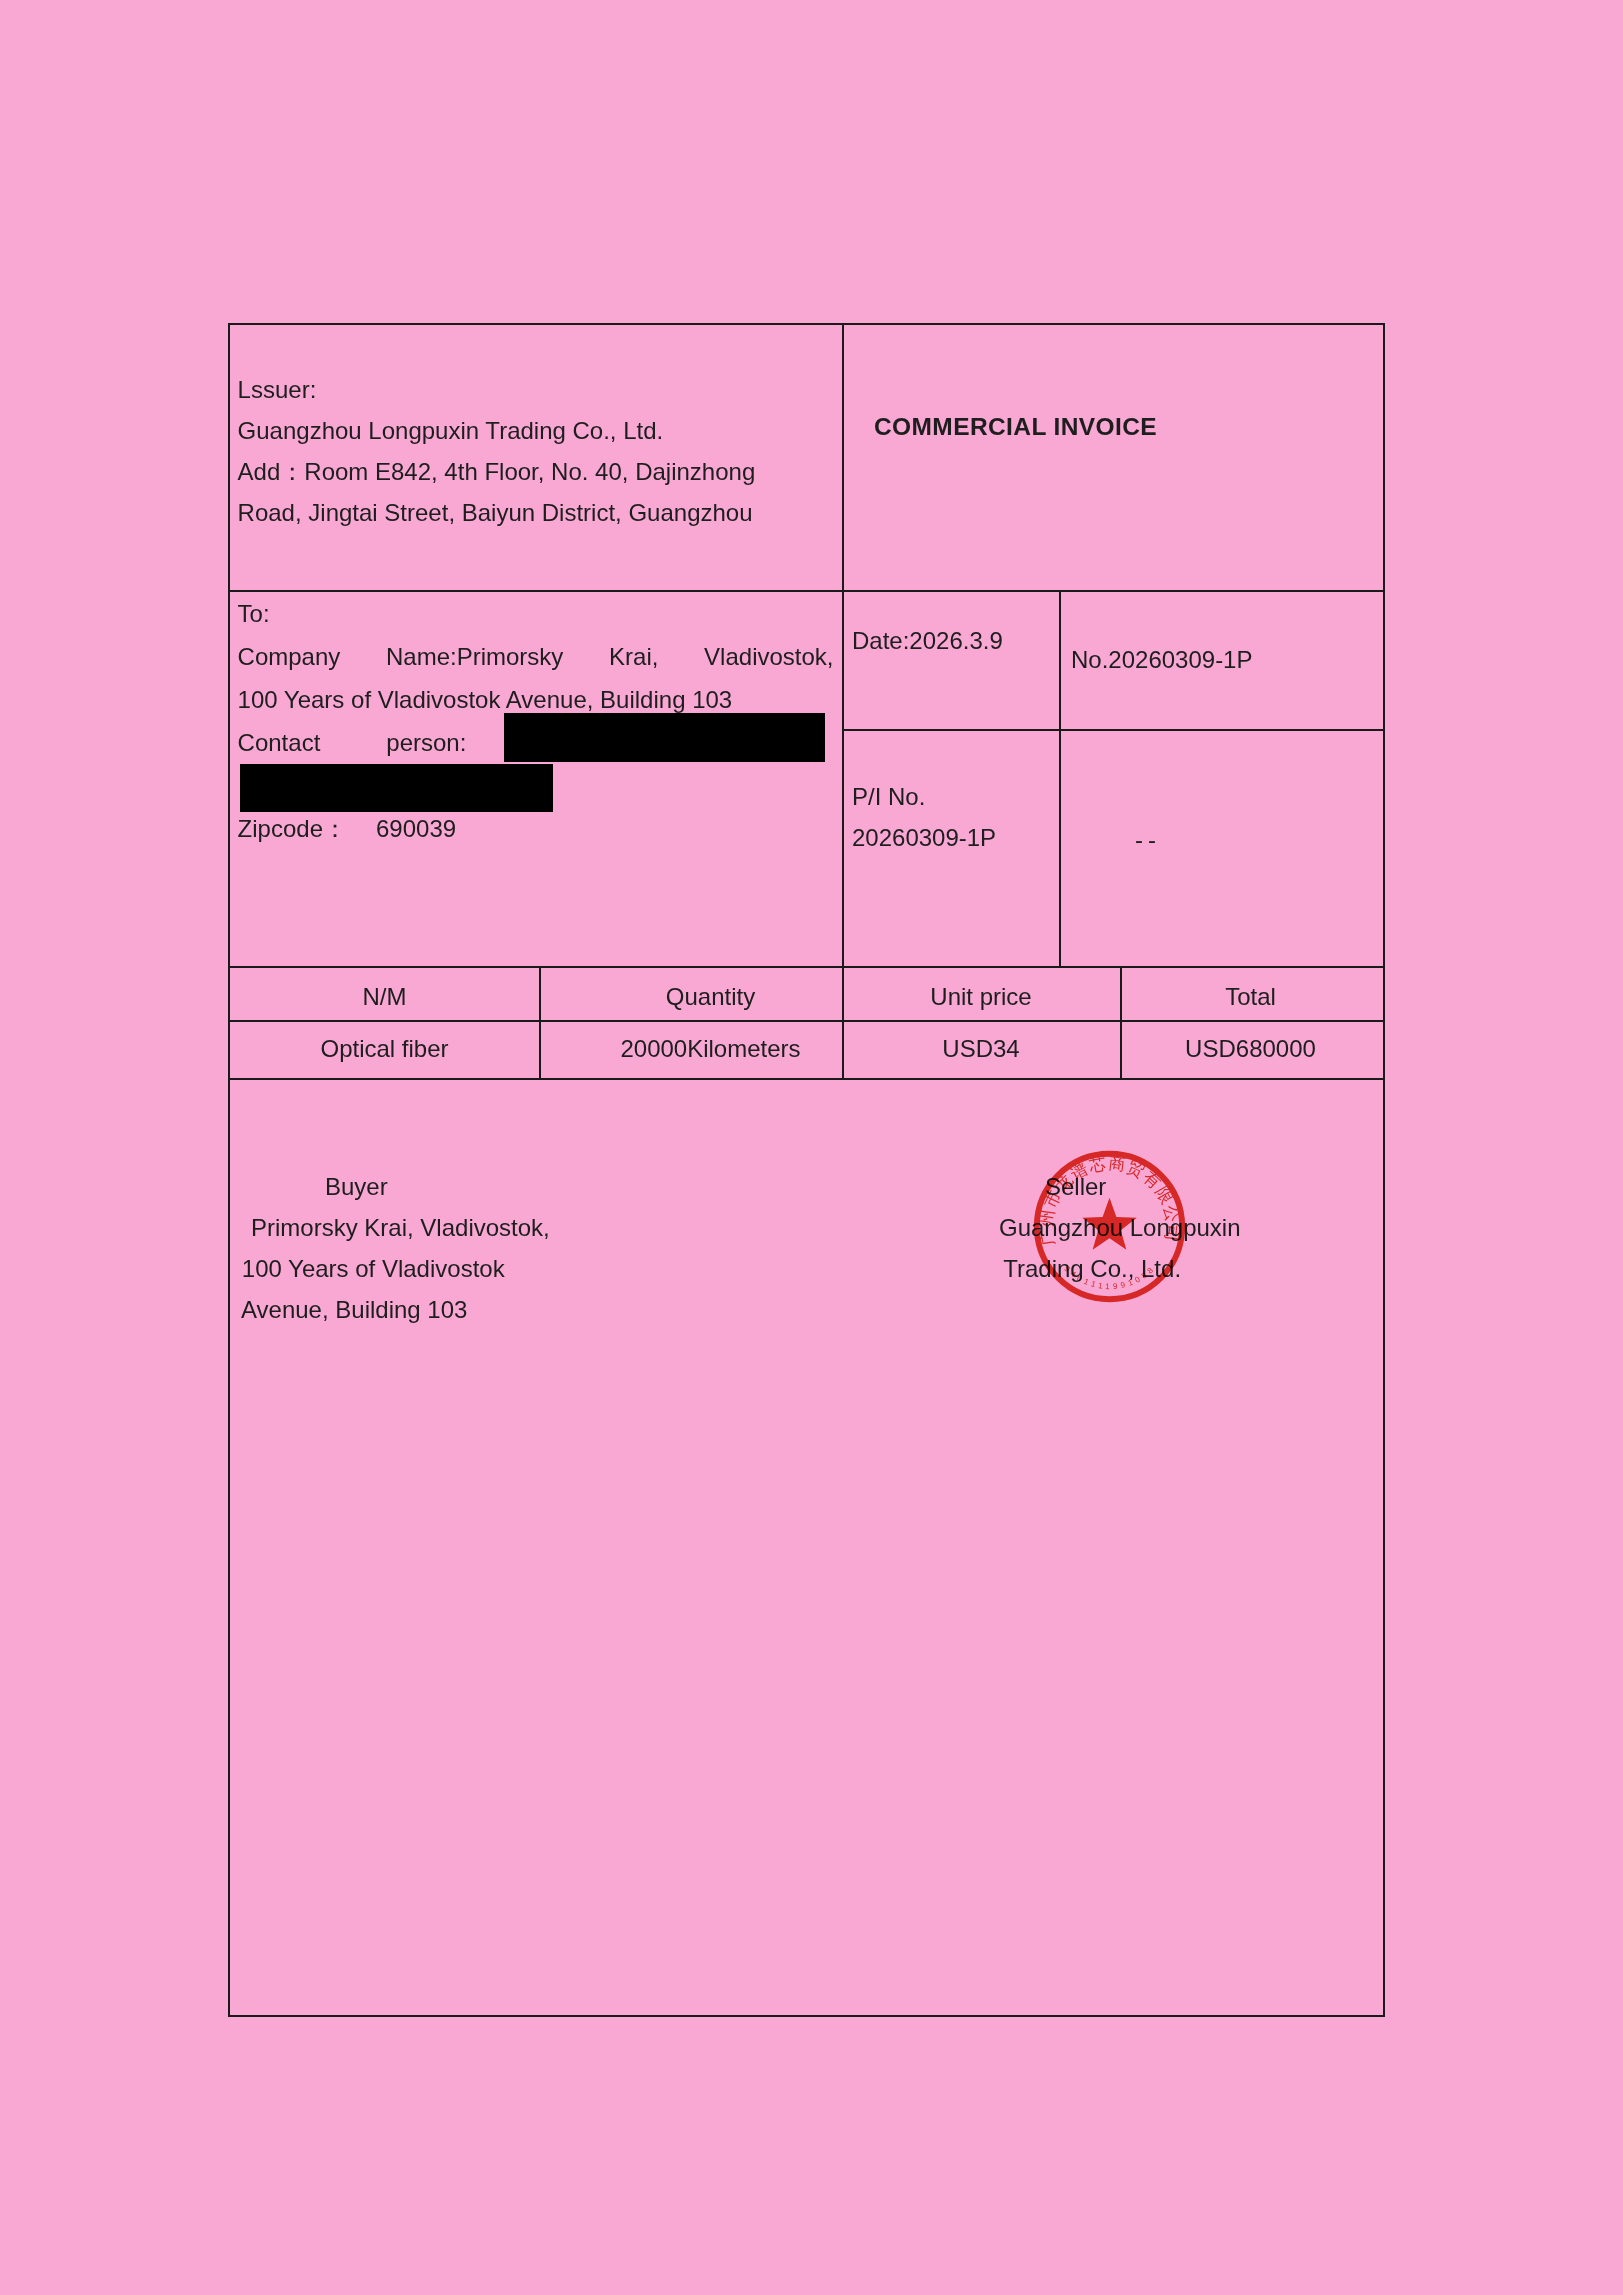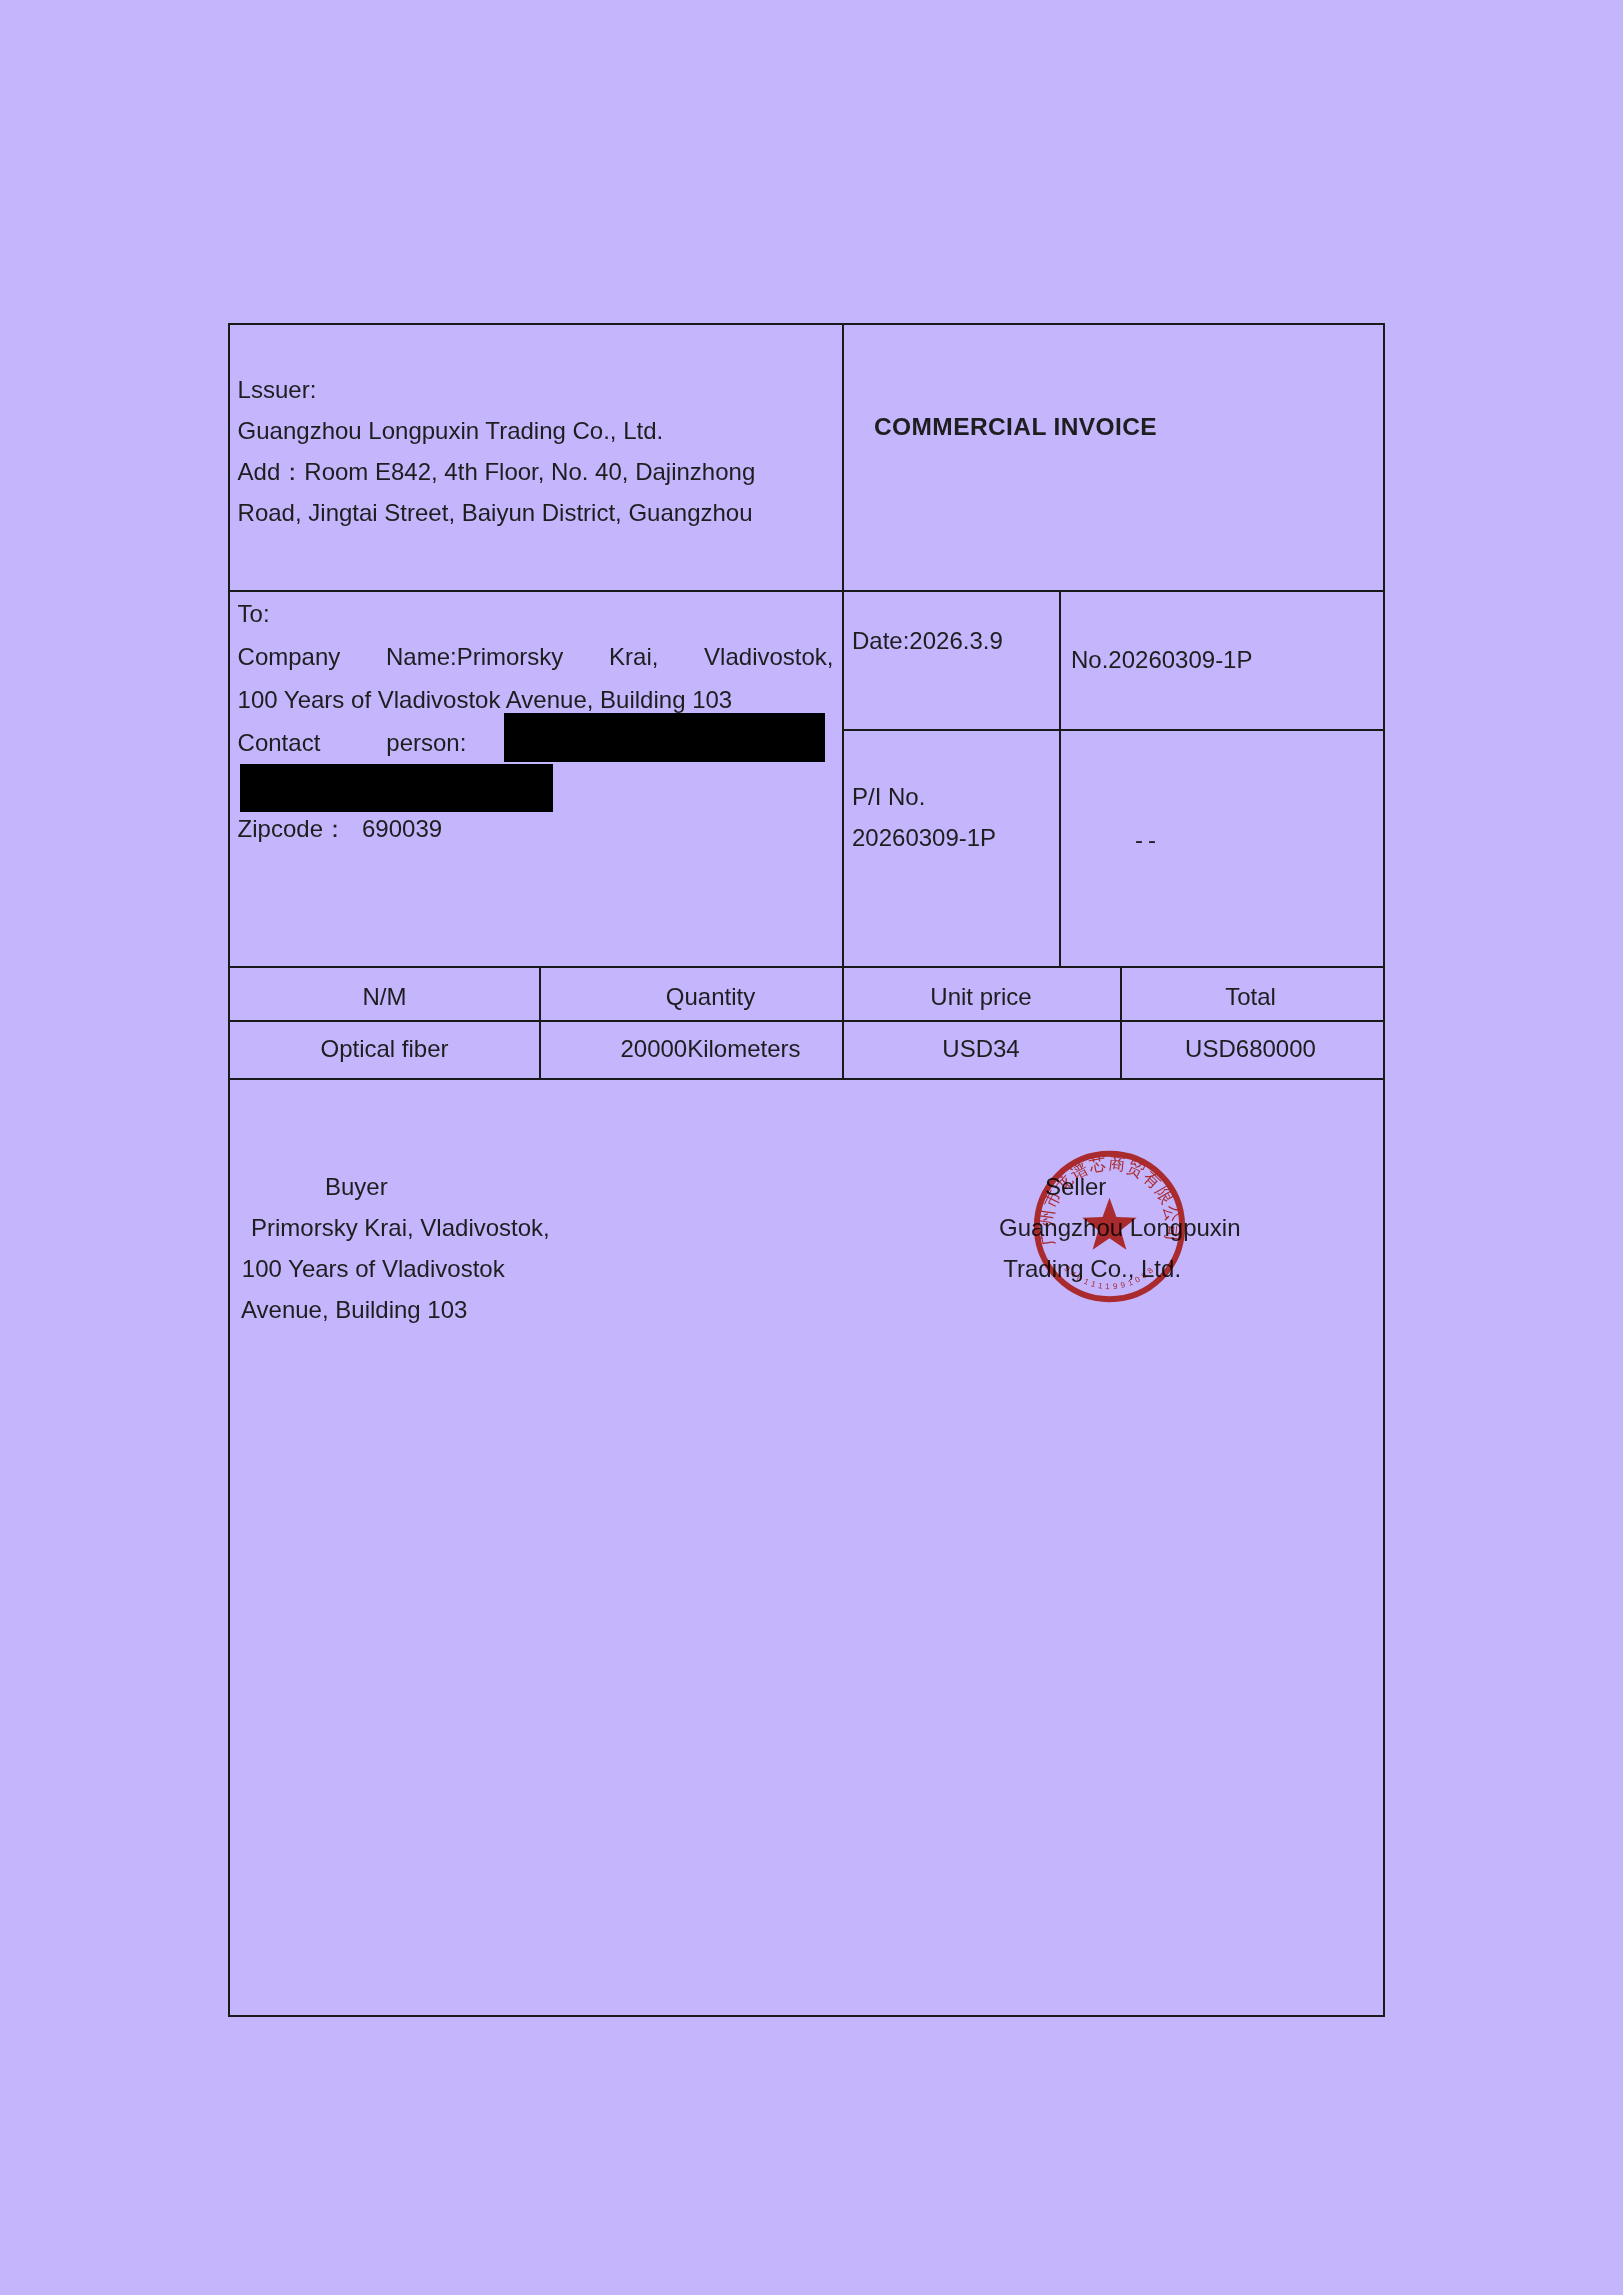--- a/index.html
+++ b/index.html
@@ -1,32 +1,32 @@
 <!DOCTYPE html>
 <html style="font-size:13.5px"><head>
 <meta charset="utf-8">
 <style>
   html,body{margin:0;padding:0;background:#ffffff;}
-  .page{position:relative;width:1623px;height:2295px;background:#c4b5fd;
+  .page{position:relative;width:1623px;height:2295px;background:#f9a8d4;
         font-family:"Liberation Sans",sans-serif;color:#1e1e1e;overflow:hidden;}
   .tbl{position:absolute;left:228px;top:323px;width:1157px;height:1694px;
        border:2.5px solid #1a1a1a;box-sizing:border-box;}
   .ln{position:absolute;background:#1a1a1a;}
   .hln{height:1.7px;left:0;right:0;}
   .vln{width:1.7px;}
   .cell{position:absolute;box-sizing:border-box;font-size:24px;}
   .flexc{display:flex;align-items:center;}
   .ctr{display:flex;align-items:center;justify-content:center;text-align:center;}
   .issuer{left:0;top:0;width:612px;padding:44px 8.5px 0 7.6px;line-height:41px;}
   .title-cell{left:612px;top:0;width:539px;padding:88px 0 0 32px;}
   .title-cell span{font-weight:bold;font-size:24.5px;letter-spacing:0.4px;}
   .to-cell{left:0;top:266px;width:612px;height:375px;padding:0.8px 8.5px 0 7.6px;line-height:43px;}
   .justify{text-align:justify;text-align-last:justify;}
   .person-gap{margin-left:66px;}
-  .zip-gap{margin-left:15px;}
+  .zip-gap{margin-left:29px;}
   .blank-line{height:43px;}
   .redact{position:absolute;background:#000000;}
   .date-cell{left:612px;top:266px;width:217px;height:100px;padding-left:10px;}
   .no-cell{left:829px;top:266px;width:322px;height:138px;padding-left:12px;}
   .pi-cell{left:612px;top:404px;width:217px;height:292px;padding:47px 0 0 10px;line-height:41px;}
   .dash-cell{left:829px;top:404px;width:322px;height:237px;}
   .dash-cell span{transform:translate(-72px,-8.5px);letter-spacing:5px;}
   .hdr{top:641px;height:62px;}
   .row{top:695px;height:58px;}
   .c0{left:0;width:309px;} .c1{left:309px;width:303px;padding-left:40px;}

